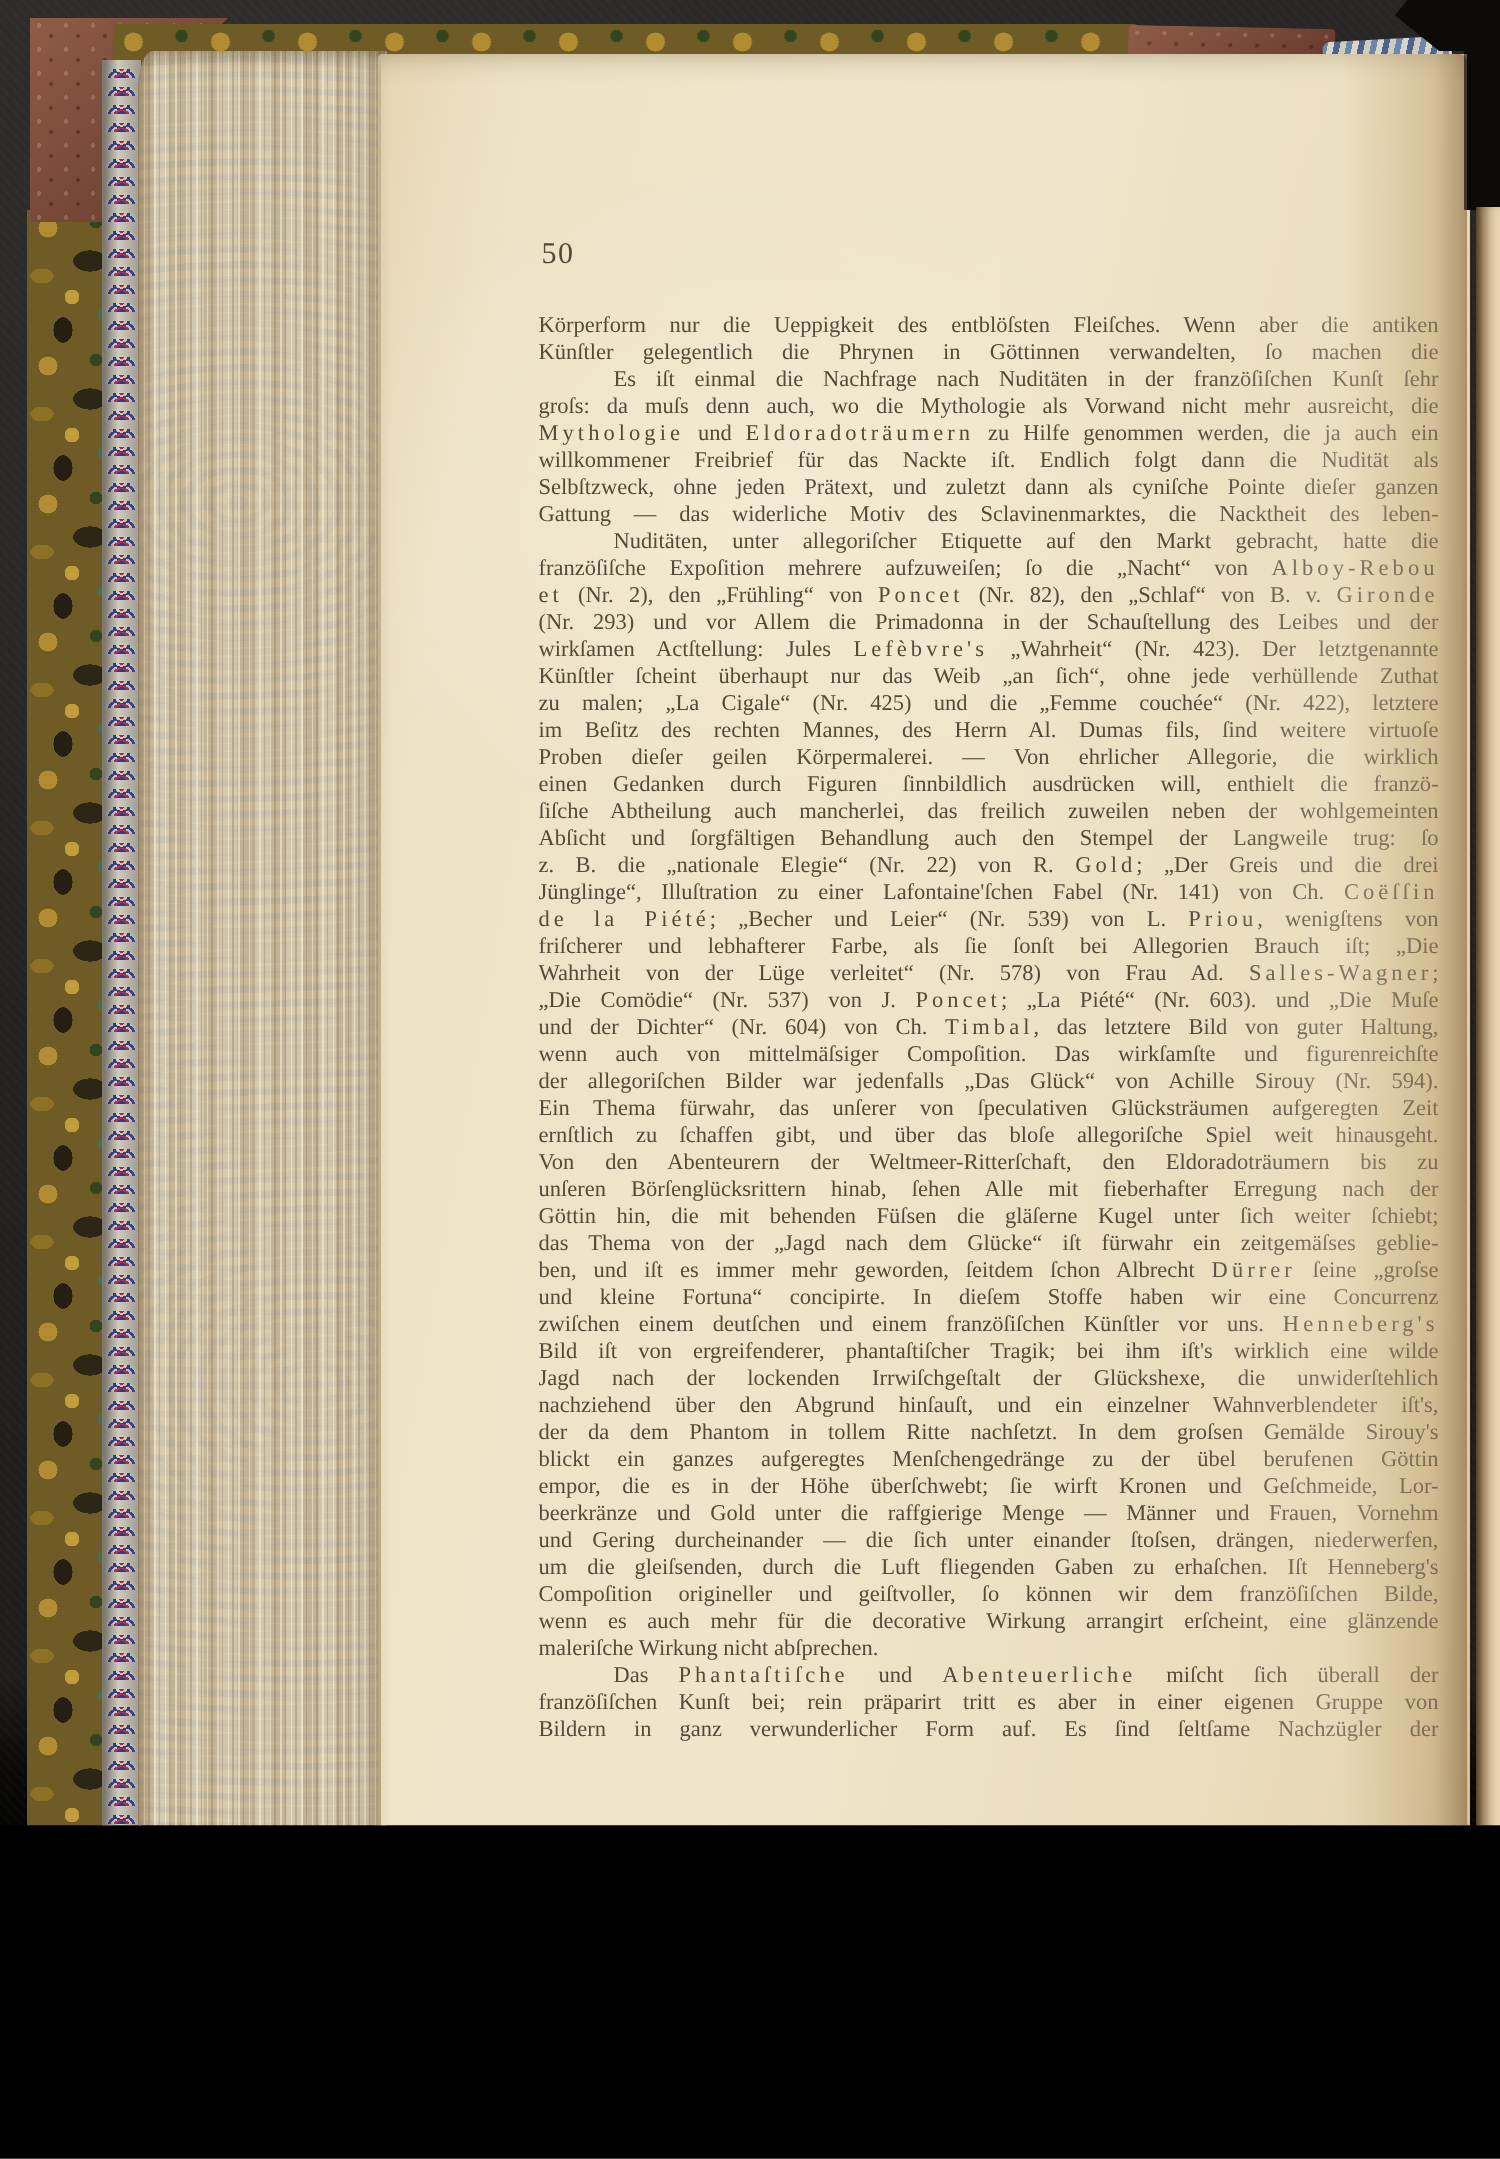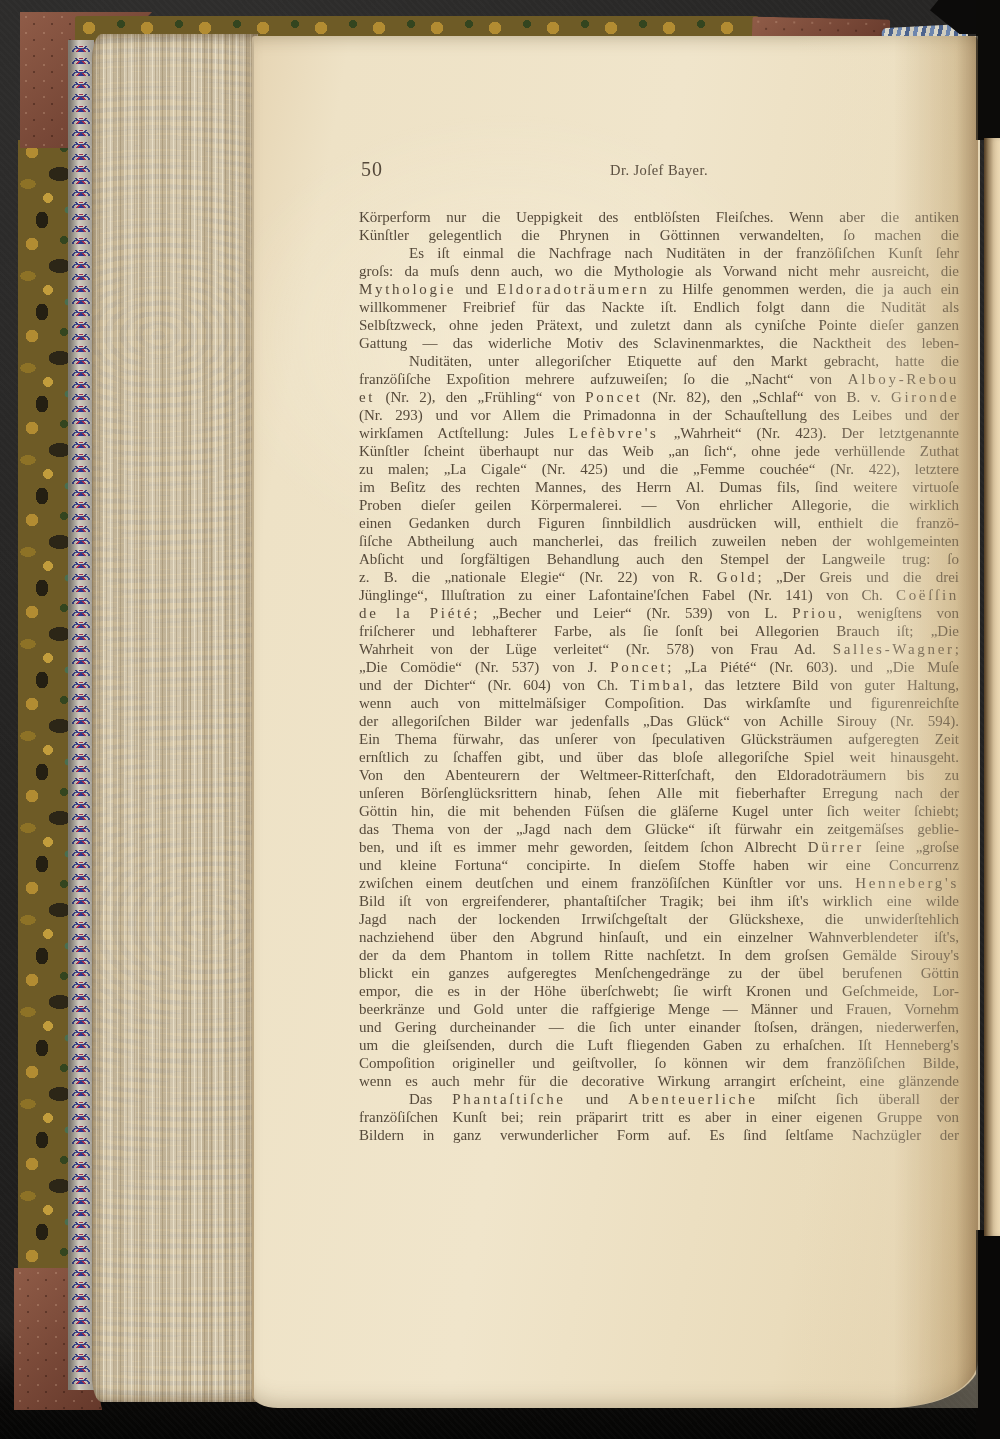--- a/index.html
+++ b/index.html
@@ -1,17 +1,17 @@
 <!DOCTYPE html>
 <html><head>
 <meta charset="utf-8">
 <style>
   html,body{margin:0;padding:0;background:#000;}
   #scan{
-    position:relative;width:1000px;height:1439px;overflow:hidden;
+    position:relative;width:1000px;height:1217px;overflow:hidden;
     font-family:"Liberation Serif","DejaVu Serif",serif;
     background:
       radial-gradient(circle at 18% 8%, rgba(255,255,255,.04), rgba(0,0,0,0) 45%),
       repeating-linear-gradient(47deg, rgba(255,255,255,.015) 0 2px, rgba(0,0,0,0) 2px 5px),
       linear-gradient(180deg,#272625 0%,#242322 50%,#1e1d1c 92%,#0a0908 97%,#050504 100%);
   }
   #scan *{position:absolute;}
 
   
   .marble{
@@ -120,21 +120,20 @@
   <div id="shadow-tr"></div>
 
   <div id="fore-edge"></div>
   <div id="stack"></div>
 
   <div id="page"></div>
 
   <div id="content">
     <div id="pagehead">
       <span id="pagenum">50</span>
-      <span id="runtitle">Dr. Joſef Bayer.</span>
     </div>
     <div id="textbody">
         <div class="line">Körperform nur die Ueppigkeit des entblöſsten Fleiſches. Wenn aber die antiken</div>
         <div class="line">Künſtler gelegentlich die Phrynen in Göttinnen verwandelten, ſo machen die</div>
         <div class="line ind">Es iſt einmal die Nachfrage nach Nuditäten in der franzöſiſchen Kunſt ſehr</div>
         <div class="line">groſs: da muſs denn auch, wo die Mythologie als Vorwand nicht mehr ausreicht, die</div>
         <div class="line"><span class="sp">Mythologie</span> und <span class="sp">Eldoradoträumern</span> zu Hilfe genommen werden, die ja auch ein</div>
         <div class="line">willkommener Freibrief für das Nackte iſt. Endlich folgt dann die Nudität als</div>
         <div class="line">Selbſtzweck, ohne jeden Prätext, und zuletzt dann als cyniſche Pointe dieſer ganzen</div>
         <div class="line">Gattung — das widerliche Motiv des Sclavinenmarktes, die Nacktheit des leben-</div>
@@ -172,20 +171,21 @@
         <div class="line">Jagd nach der lockenden Irrwiſchgeſtalt der Glückshexe, die unwiderſtehlich</div>
         <div class="line">nachziehend über den Abgrund hinſauſt, und ein einzelner Wahnverblendeter iſt's,</div>
         <div class="line">der da dem Phantom in tollem Ritte nachſetzt. In dem groſsen Gemälde Sirouy's</div>
         <div class="line">blickt ein ganzes aufgeregtes Menſchengedränge zu der übel berufenen Göttin</div>
         <div class="line">empor, die es in der Höhe überſchwebt; ſie wirft Kronen und Geſchmeide, Lor-</div>
         <div class="line">beerkränze und Gold unter die raffgierige Menge — Männer und Frauen, Vornehm</div>
         <div class="line">und Gering durcheinander — die ſich unter einander ſtoſsen, drängen, niederwerfen,</div>
         <div class="line">um die gleiſsenden, durch die Luft fliegenden Gaben zu erhaſchen. Iſt Henneberg's</div>
         <div class="line">Compoſition origineller und geiſtvoller, ſo können wir dem franzöſiſchen Bilde,</div>
         <div class="line">wenn es auch mehr für die decorative Wirkung arrangirt erſcheint, eine glänzende</div>
+        <div class="line rag">maleriſche Wirkung nicht abſprechen.</div>
         <div class="line ind">Das <span class="sp">Phantaſtiſche</span> und <span class="sp">Abenteuerliche</span> miſcht ſich überall der</div>
         <div class="line">franzöſiſchen Kunſt bei; rein präparirt tritt es aber in einer eigenen Gruppe von</div>
         <div class="line">Bildern in ganz verwunderlicher Form auf. Es ſind ſeltſame Nachzügler der</div>
       </div>
   </div>
 
   <div id="page-fade"></div>
   <div id="page-curve-shade"></div>
 
   <div id="black-right-top"></div>

